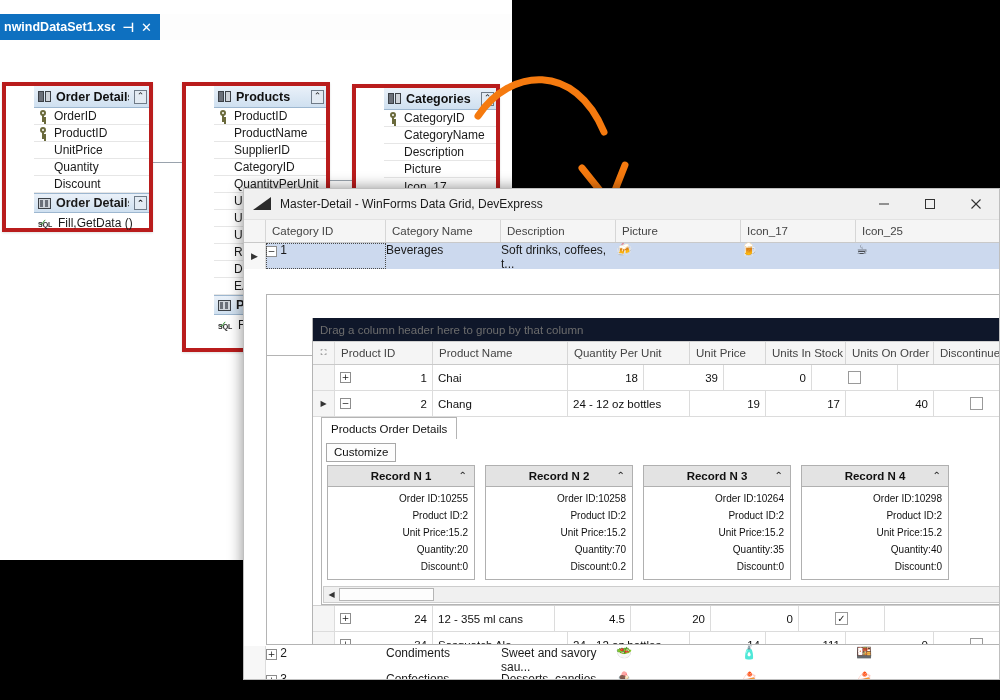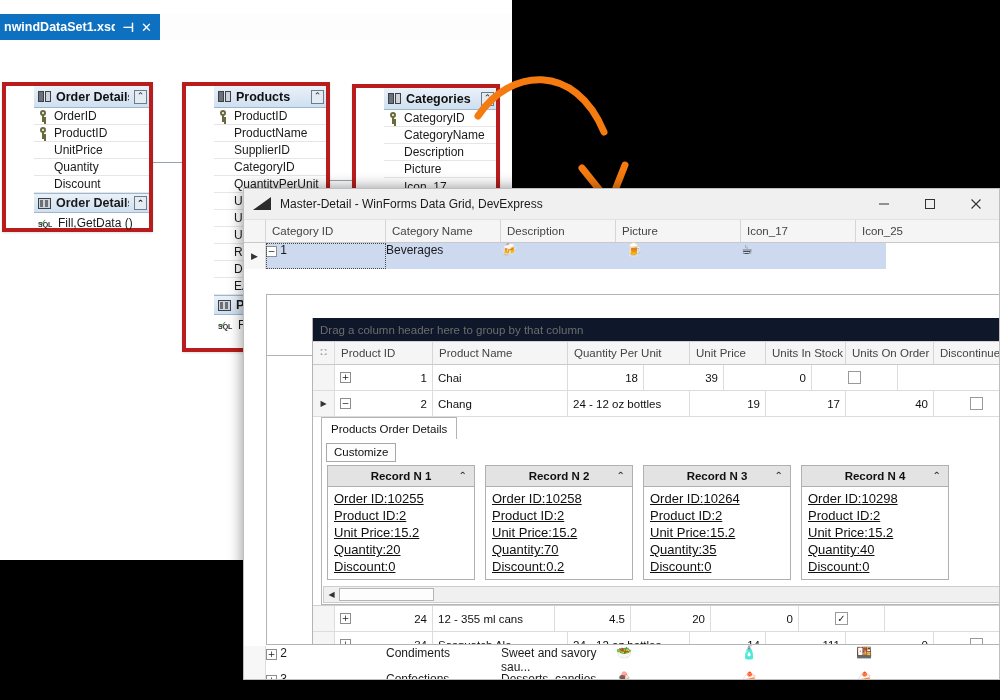--- a/index.html
+++ b/index.html
@@ -201,21 +201,21 @@
   .card{
     width:148px;border:1px solid #b0b0b0;background:#fff;box-sizing:border-box;
   }
   .card-head{
     height:21px;background:#e3e3e3;border-bottom:1px solid #b0b0b0;
     display:flex;align-items:center;justify-content:center;position:relative;
     font-weight:bold;font-size:11.5px;color:#101010;box-sizing:border-box;
   }
   .card-head .caret{position:absolute;right:7px;top:4px;font-size:10px;color:#333;}
   .card-body{padding:3px 6px 4px 6px;}
-  .card-line{display:flex;justify-content:flex-start;font-size:13px;color:#101010;line-height:17px;text-decoration:underline;}
+  .card-line{display:flex;justify-content:flex-end;font-size:10px;color:#101010;line-height:17px;}
   .card-line .v{font-variant-numeric:tabular-nums;}
 
   
   .hscroll{
     height:17px;background:#f0f0f0;border:1px solid #cdcdcd;box-sizing:border-box;
     display:flex;align-items:center;position:relative;
   }
   .hs-btn{width:15px;height:15px;display:flex;align-items:center;justify-content:center;
     font-size:8px;color:#333;background:#f0f0f0;box-sizing:border-box;}
   .hs-thumb{height:13px;background:#fdfdfd;border:1px solid #b5b5b5;box-sizing:border-box;}
@@ -415,20 +415,21 @@
       <div class="hc" style="width:145px">Icon_25</div>
     </div>
 
     <div class="cat-row" style="top:23px">
       <div class="cat-rowindic">▶</div>
       <div class="gc row-sel focus-cell" style="width:120px;justify-content:space-between">
         <span class="expbox">−</span>
         <span>1</span>
       </div>
       <div class="gc row-sel" style="width:115px">Beverages</div>
+      <div class="gc row-sel" style="width:115px">Soft drinks, coffees, t...</div>
       <div class="gc row-sel ctr" style="width:125px">
         <span class="emoji">🍻</span>
       </div>
       <div class="gc row-sel ctr" style="width:115px">
         <span class="emoji">🍺</span>
       </div>
       <div class="gc row-sel ctr" style="width:145px">
         <span class="emoji">☕</span>
       </div>
     </div>

